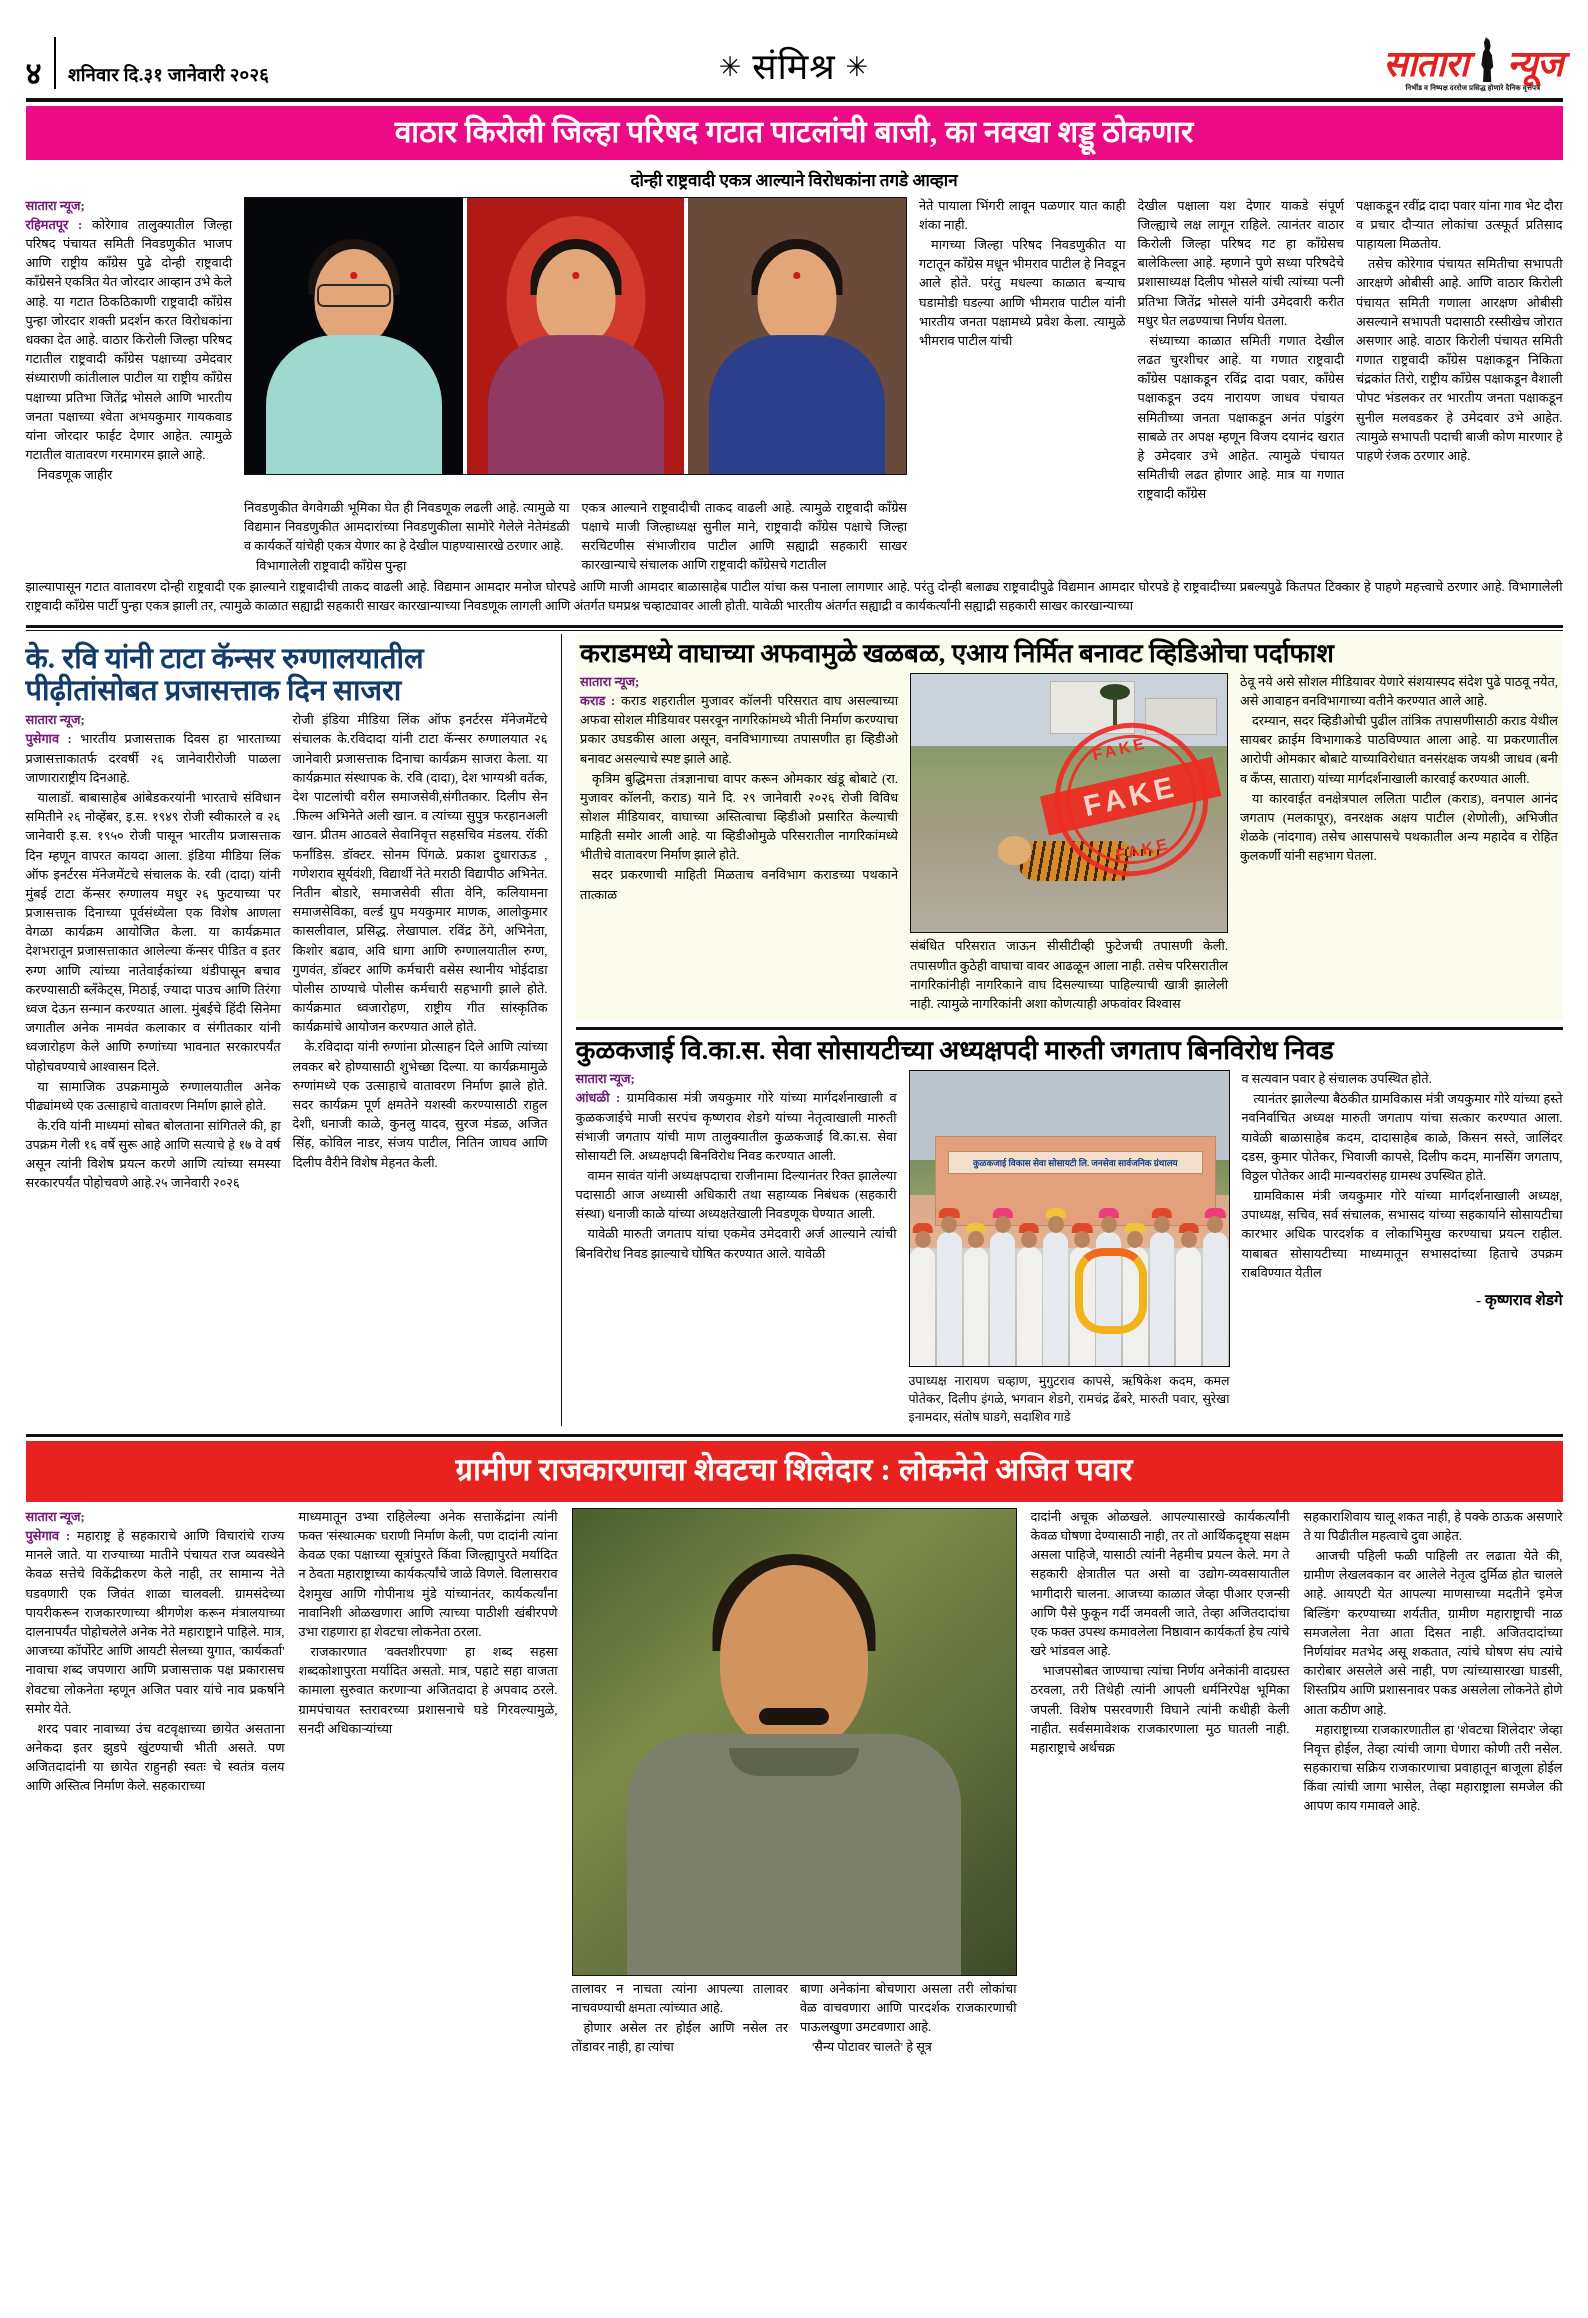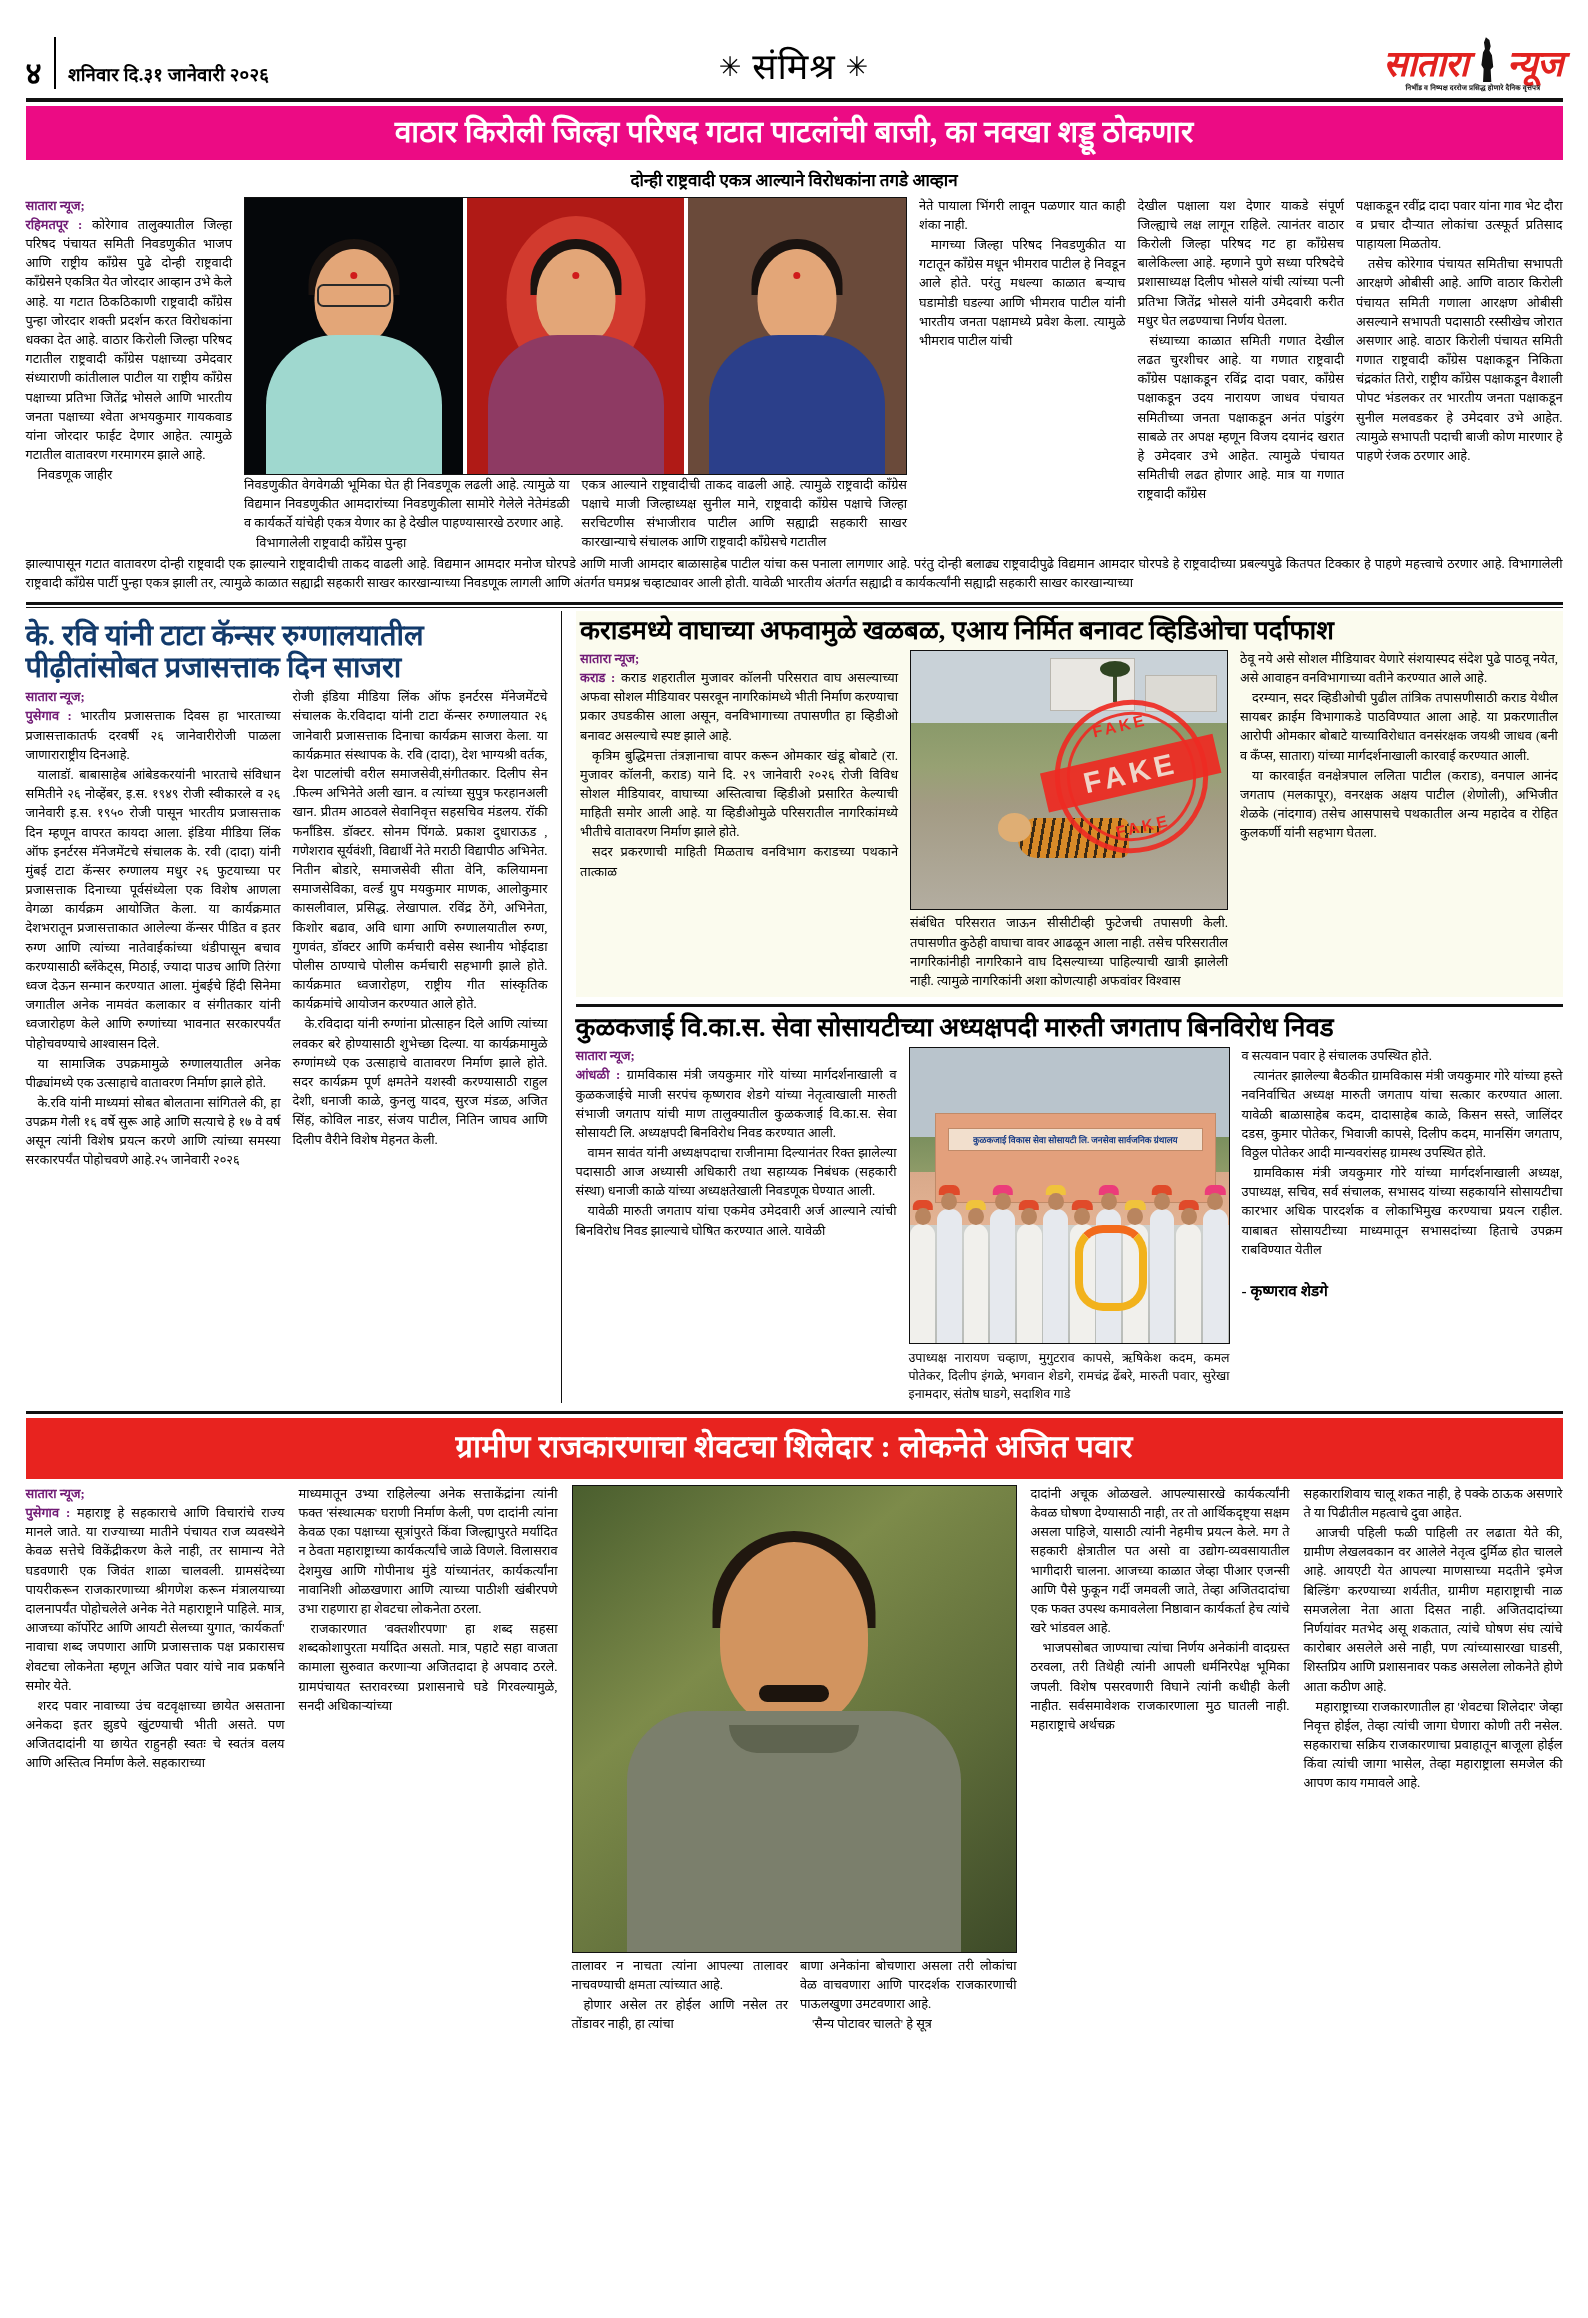--- a/index.html
+++ b/index.html
@@ -116,23 +116,23 @@
   .a5{display:flex;gap:14px;margin-top:5.6px;}
   .a5 .c{flex:1 1 0;min-width:0;}
   .a5 .c.mid{flex:0 0 445px;}
   .leader{position:relative;width:100%;height:468px;border:1.9px solid #111;box-sizing:border-box;overflow:hidden;background:linear-gradient(140deg,#4a5e2e,#7d8b4a 35%,#5d6b39 70%,#3d4a28);}
   .leader .hd{position:absolute;top:56px;left:50%;transform:translateX(-50%);width:148px;height:185px;border-radius:50% 50% 44% 44%;background:#d2945f;}
   .leader .hr2{position:absolute;top:45px;left:50%;transform:translateX(-50%);width:163px;height:97px;border-radius:82px 82px 0 0;background:#20170f;}
   .leader .mst{position:absolute;top:199px;left:50%;transform:translateX(-50%);width:70px;height:16.7px;border-radius:8.3px;background:#1c140d;}
   .leader .vest{position:absolute;bottom:0;left:50%;transform:translateX(-50%);width:334px;height:241px;border-radius:70px 70px 0 0;background:#7b7f6c;}
   .leader .shirt{position:absolute;bottom:0;left:50%;transform:translateX(-50%);width:139px;height:204px;background:#efe9f1;}
   .leader .collar{position:absolute;bottom:199px;left:50%;transform:translateX(-50%);width:130px;height:28px;border-radius:0 0 65px 65px;background:#5f6450;}
-  .signoff{text-align:left;font-size:15.3px;font-weight:700;margin-top:20px;font-family:Liberation Serif, serif;}
+  .signoff{text-align:right;font-size:15.3px;font-weight:700;margin-top:6px;font-family:Liberation Serif, serif;}
   .mt8{margin-top:3.7px;}
-  .mt14{margin-top:1px;}
+  .mt14{margin-top:24px;}
 </style>
 </head>
 <body>
 
 <div class="page">
 
   <div class="masthead">
     <div class="mh-left">
       <div class="page-no">४</div>
       <div class="mh-rule"></div>

